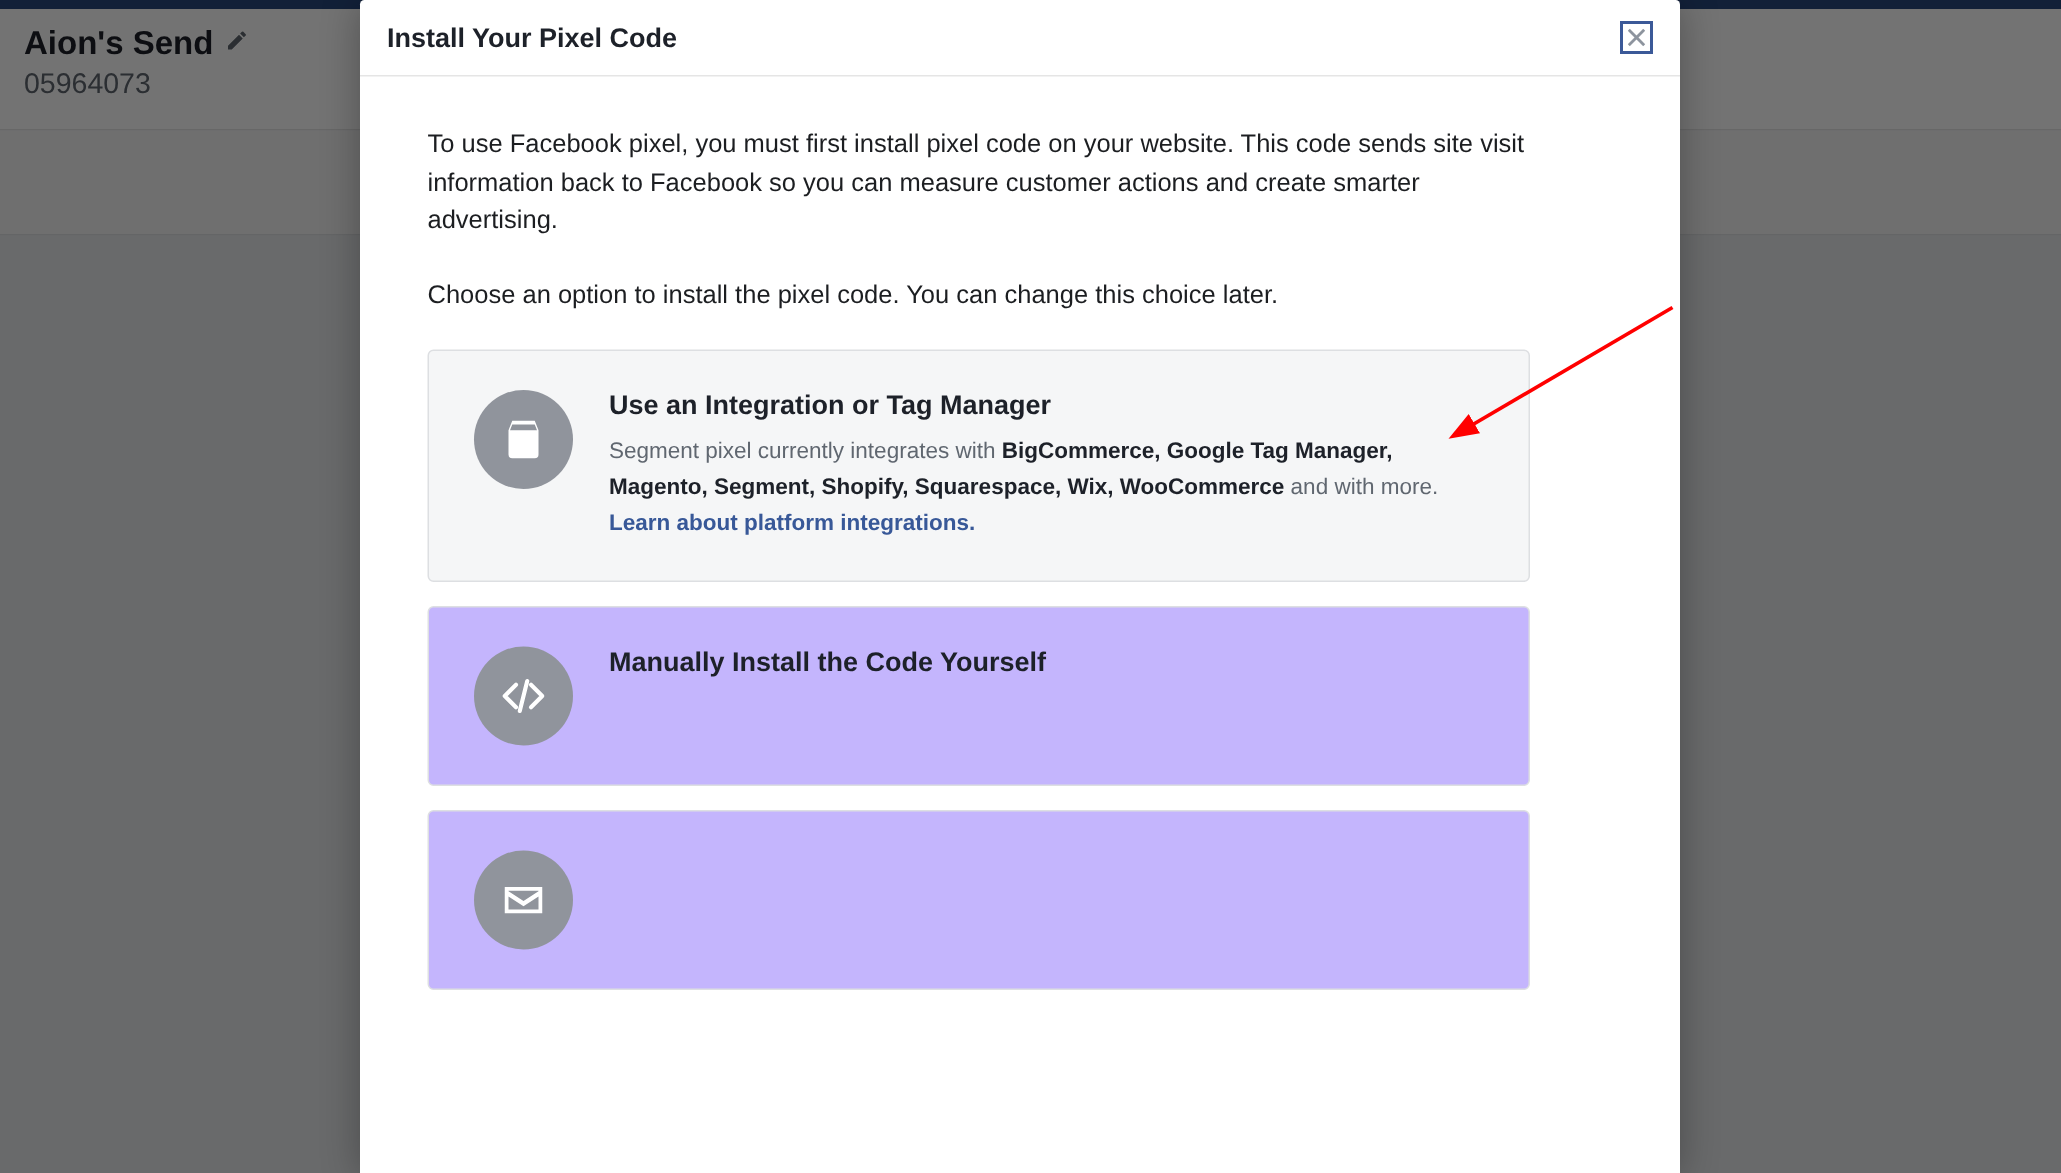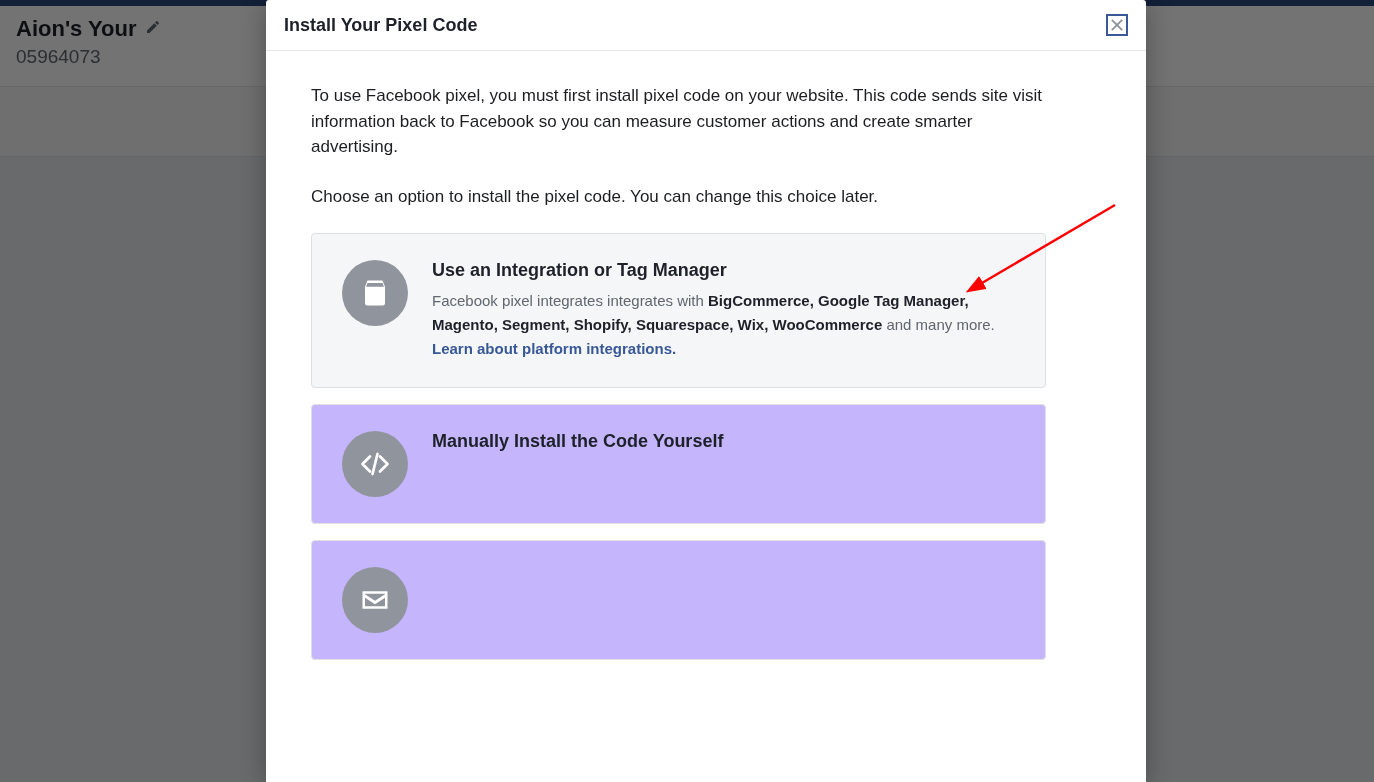--- a/index.html
+++ b/index.html
@@ -75,21 +75,21 @@
   .overlay {
     position: absolute;
     top: 0; left: 0; right: 0; bottom: 0;
     background: rgba(0,0,0,0.55);
   }
 
   
   .modal {
     position: absolute;
     top: 0;
-    left: 266px;
+    left: 240px;
     width: 880px;
     background: #fff;
     border-radius: 3px 3px 0 0;
     box-shadow: 0 2px 26px rgba(0,0,0,0.3);
     display: flex;
     flex-direction: column;
     height: 782px;
   }
   .modal-header {
     display: flex;
@@ -186,21 +186,21 @@
   }
 </style>
 </head>
 <body>
 
 <div class="background-page">
   <div class="bg-topbar"></div>
   <div class="bg-header">
     <div>
       <div class="bg-title-row">
-        <span class="bg-title">Aion's Your</span>
+        <span class="bg-title">Aion's Send</span>
         <span class="edit-icon">
           <svg viewBox="0 0 24 24" width="16" height="16" fill="currentColor">
               <path d="M3 17.25V21h3.75l11-11-3.75-3.75-11 11zM20.7 7.04a1 1 0 0 0 0-1.41l-2.34-2.34a1 1 0 0 0-1.41 0l-1.83 1.83 3.75 3.75 1.83-1.83z"></path>
             </svg>
         </span>
       </div>
       <div class="bg-id">05964073</div>
     </div>
   </div>
   <div class="bg-subbar"></div>
@@ -225,21 +225,21 @@
 
     <div class="option-card selected">
       <div class="option-icon">
         <svg viewBox="0 0 24 24" fill="currentColor">
             <path d="M6 2l-2 5v13a2 2 0 0 0 2 2h12a2 2 0 0 0 2-2V7l-2-5H6zm0 2h12l1.2 3H4.8L6 4zm2 6a4 4 0 0 0 8 0h-2a2 2 0 0 1-4 0H8z"></path>
           </svg>
       </div>
       <div class="option-body">
         <div class="option-title">Use an Integration or Tag Manager</div>
         <div class="option-desc">
-          <span>Facebook pixel integrates integrates with </span><b>BigCommerce, Google Tag Manager, Magento, Segment, Shopify, Squarespace, Wix, WooCommerce</b><span> and many more. </span><a href="#">Learn about platform integrations.</a>
+          <span>Segment pixel currently integrates with </span><b>BigCommerce, Google Tag Manager, Magento, Segment, Shopify, Squarespace, Wix, WooCommerce</b><span> and with more. </span><a href="#">Learn about platform integrations.</a>
         </div>
       </div>
     </div>
 
     <div class="option-card">
       <div class="option-icon">
         <svg viewBox="0 0 24 24" fill="none" stroke="currentColor" stroke-width="2.2" stroke-linecap="round" stroke-linejoin="round">
             <polyline points="16 18 22 12 16 6"></polyline>
             <polyline points="8 6 2 12 8 18"></polyline>
             <line x1="14" y1="4" x2="10" y2="20"></line>

